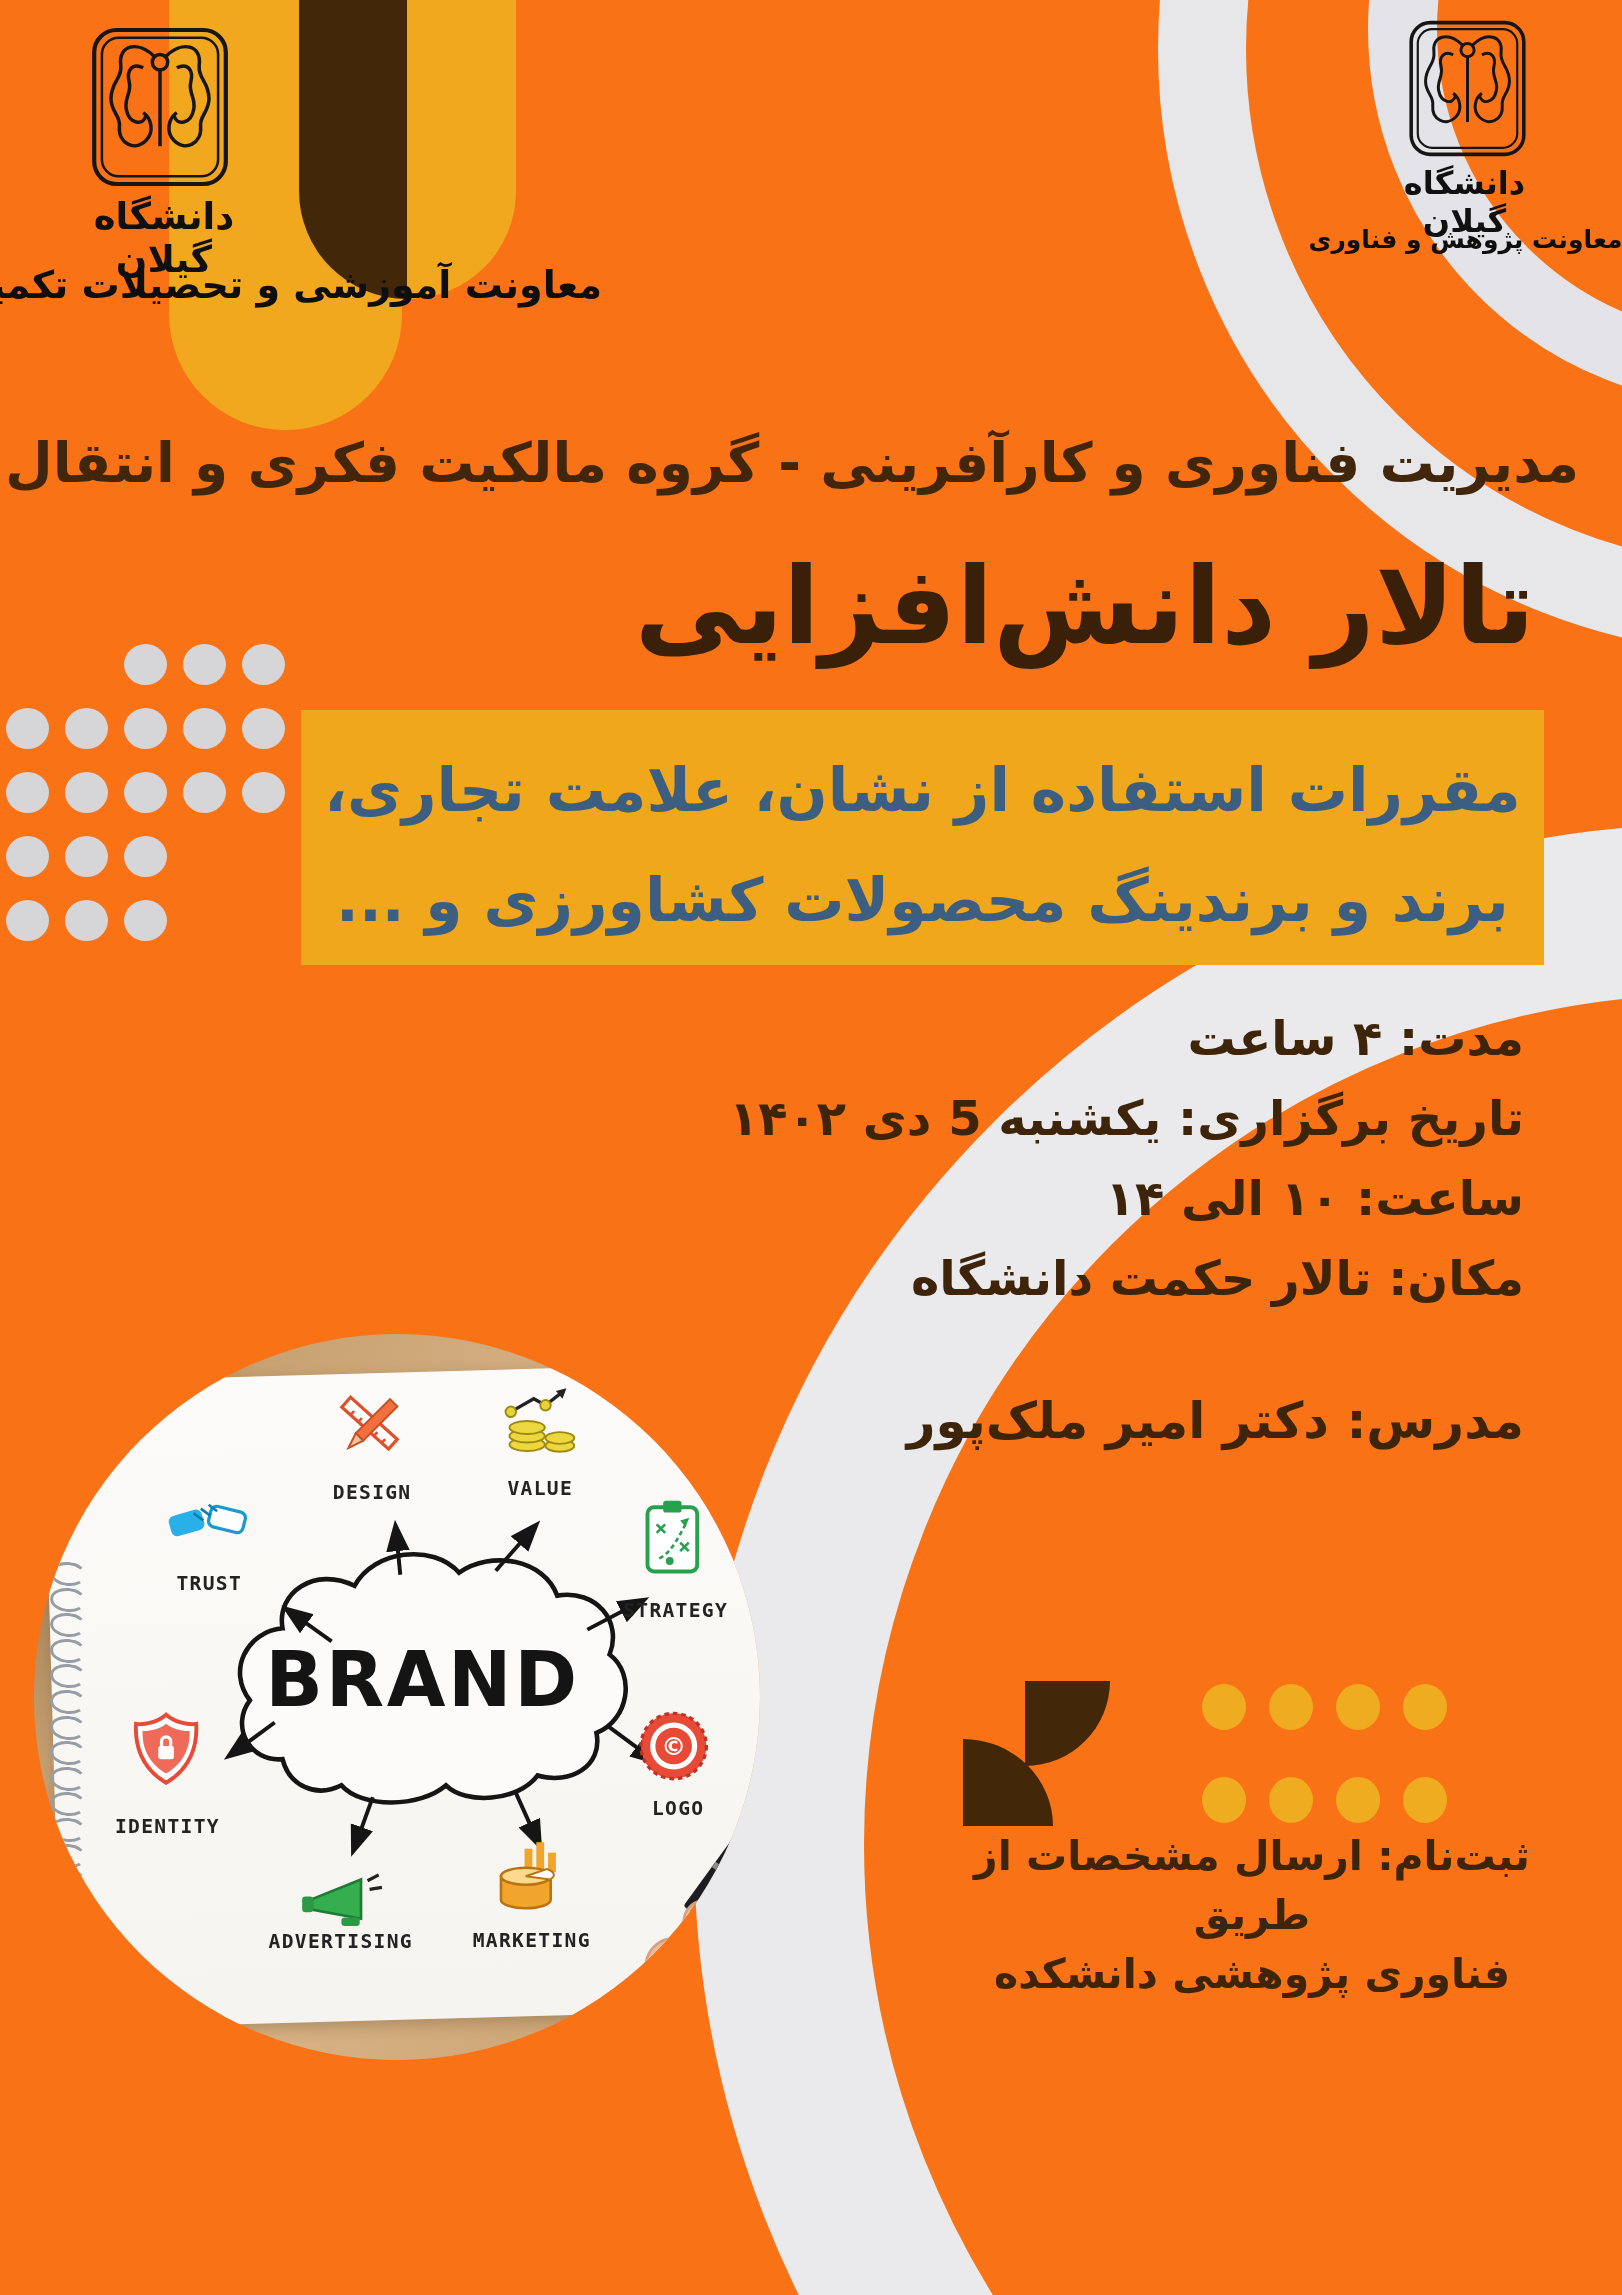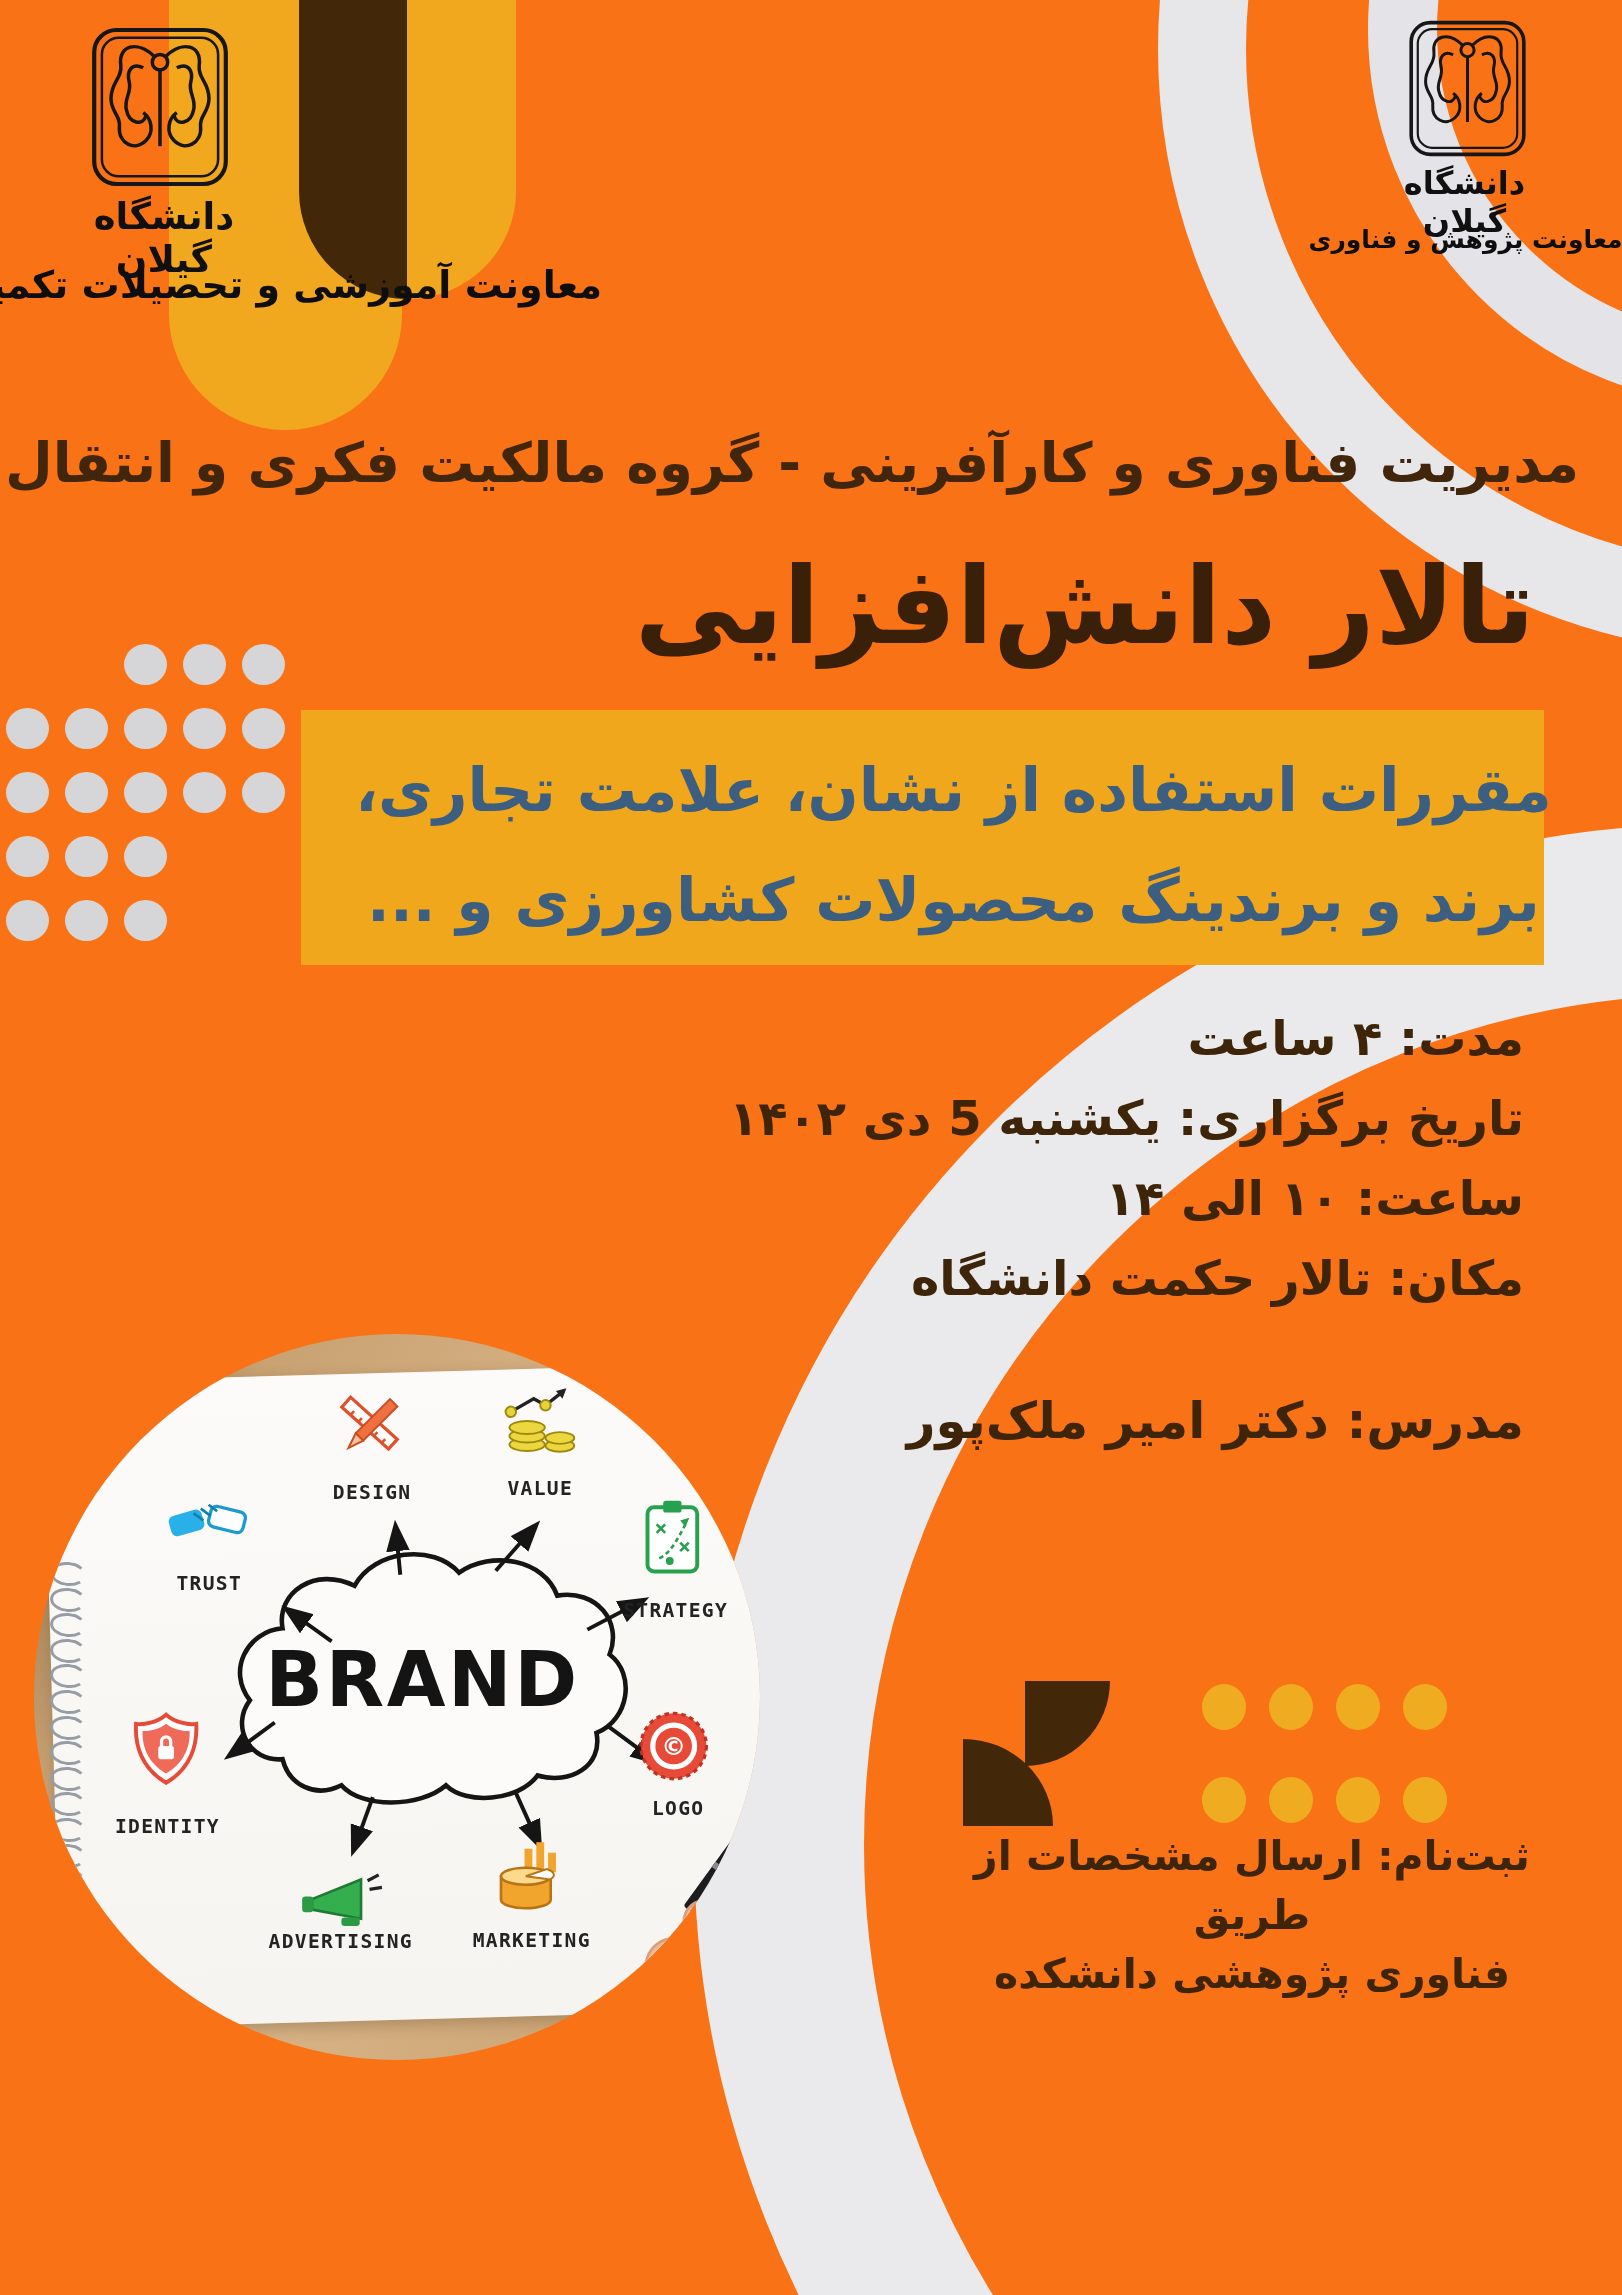--- a/index.html
+++ b/index.html
@@ -19,21 +19,21 @@
               border-radius:0 0 108px 108px;}
   
   .logo-svg{display:block;width:100%;height:100%;}
   .callig{color:#101010;font-weight:700;text-align:center;}
   .unit-line{color:#0e0e0e;font-weight:700;text-align:center;white-space:nowrap;}
   
   .org-line{right:44px;top:431px;color:#42260C;font-size:55px;font-weight:700;white-space:nowrap;}
   .main-title{right:88px;top:544px;color:#3A2008;font-size:107px;font-weight:700;white-space:nowrap;}
   .topic-box{left:301px;top:710px;width:1243px;height:255px;background:#F1A71B;}
   .topic-text{width:100%;padding-top:25px;text-align:center;color:#3C5E80;
-              font-size:60px;font-weight:700;line-height:110px;margin-left:31px;}
+              font-size:60px;font-weight:700;line-height:110px;}
   .details{right:99px;top:998px;color:#3E2409;font-size:48px;font-weight:700;
            line-height:80px;text-align:right;}
   .instructor{right:99px;top:1392px;color:#3E2409;font-size:50px;font-weight:700;white-space:nowrap;}
   .registration{right:60px;top:1827px;width:622px;color:#3E2409;font-size:41px;font-weight:700;
                 line-height:59px;text-align:center;}
   
   .grid{display:grid;}
   .grey-grid{left:5.9px;top:644px;grid-template-columns:repeat(5,59px);grid-auto-rows:64px;}
   .grey-grid .dot{width:43px;height:41px;border-radius:50%;background:#D6D6D8;}
   .yellow-grid{left:1202px;top:1684px;grid-template-columns:repeat(4,67px);grid-auto-rows:93px;}

